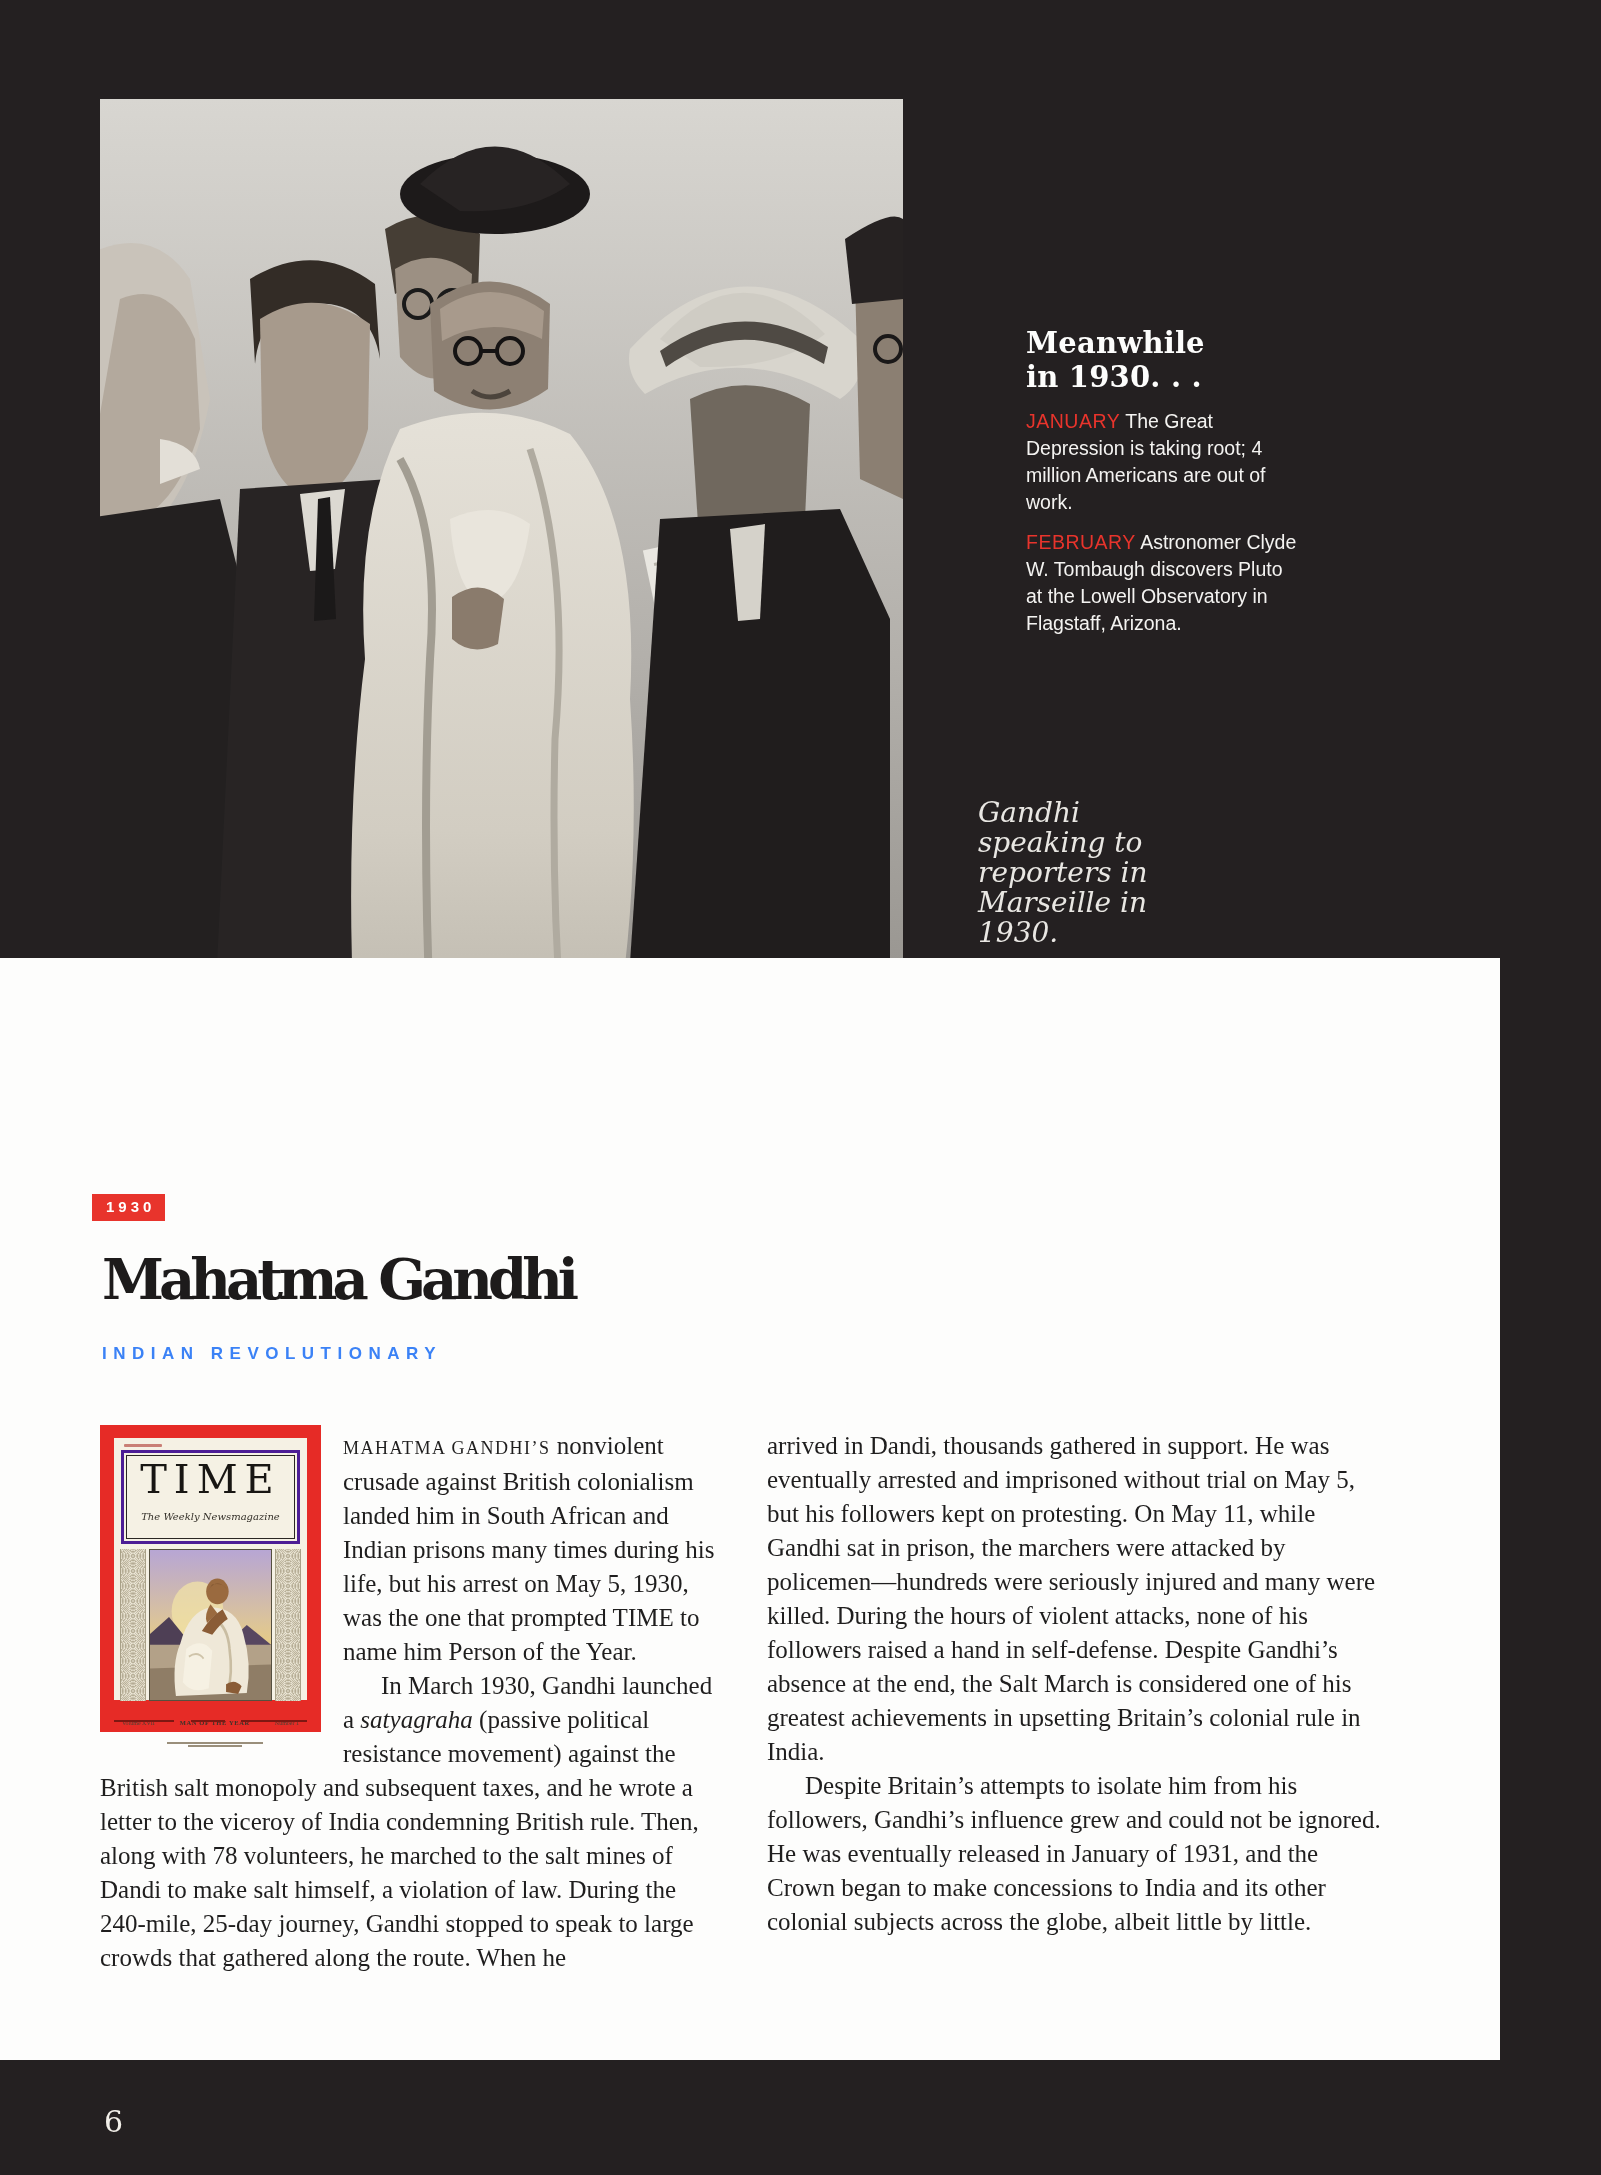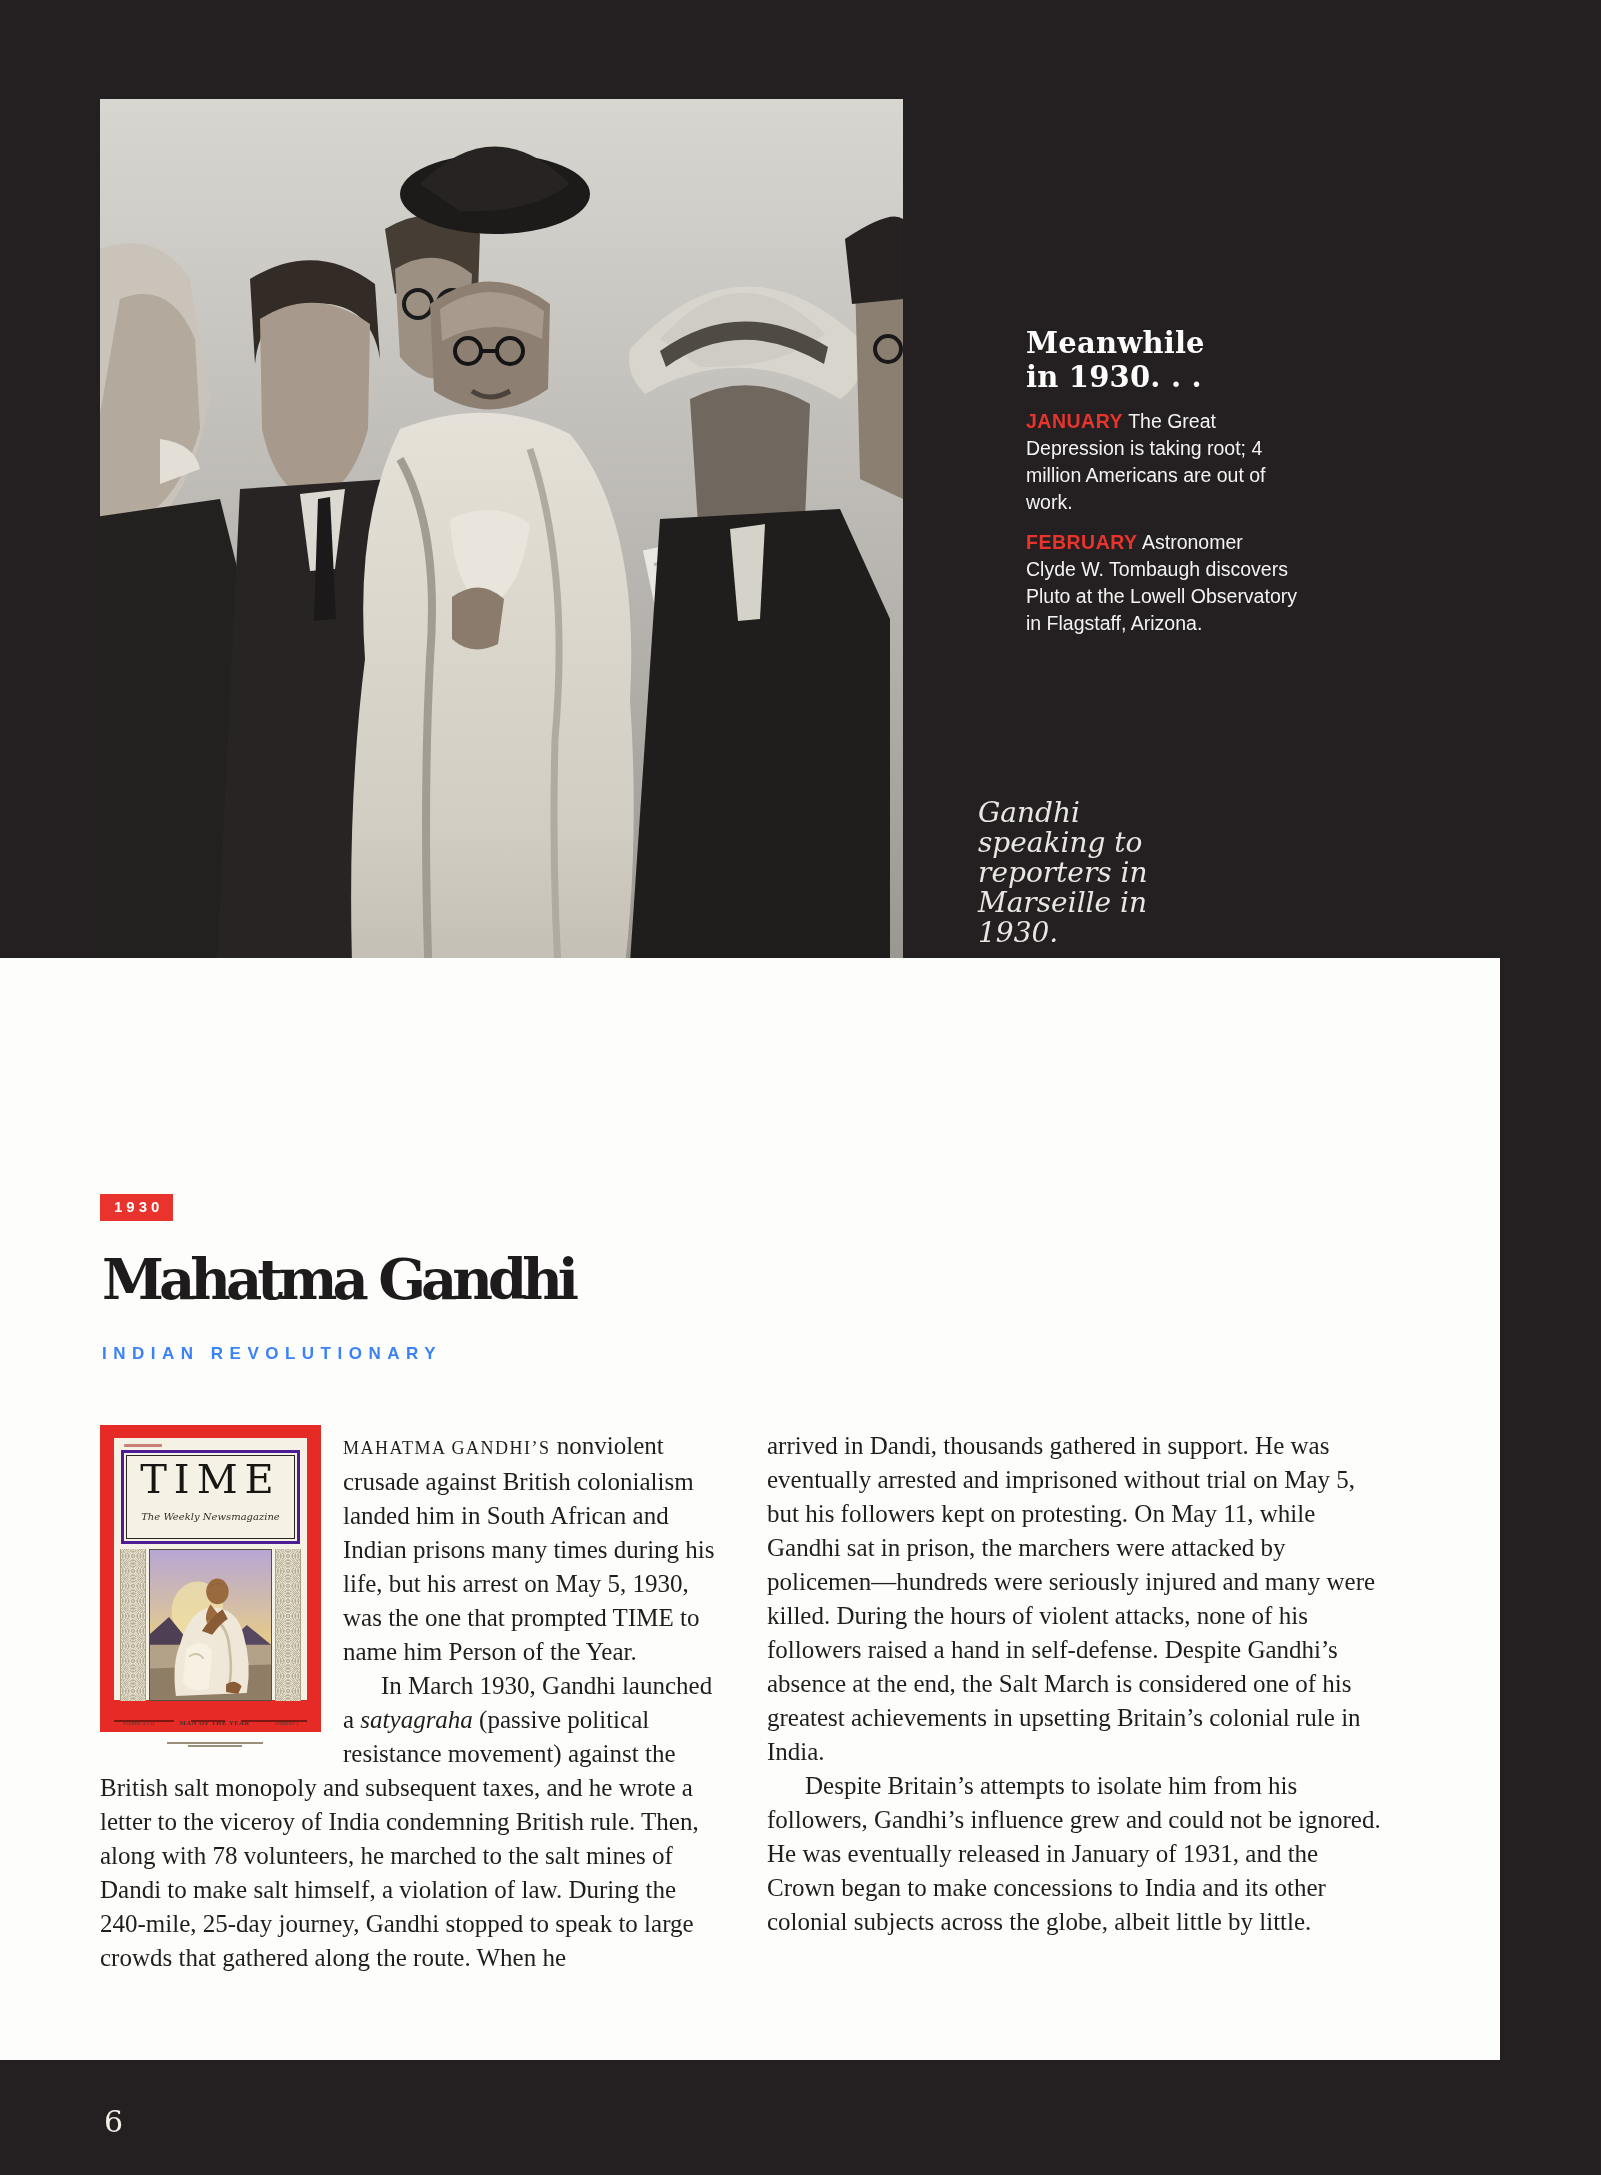--- a/index.html
+++ b/index.html
@@ -22,34 +22,34 @@
     color:#f4f3f1;
     margin-left:48px;
   }
   .sidebar h2{
     margin:0 0 14px 0;
     font-family:"DejaVu Serif",serif;
     font-weight:bold;font-size:29px;line-height:34px;
     color:#fdfdfc;letter-spacing:0.2px;
   }
   .event{margin:0 0 13px 0;font-size:19.5px;line-height:27px;}
-  .event .month{color:#e8342c;font-weight:bold;letter-spacing:0.5px;}
+  .event .month{color:#e8342c;font-weight:normal;letter-spacing:0.5px;}
   .event .it{font-style:italic;}
   .caption{
     position:absolute;left:978px;top:798px;width:232px;
     font-family:"DejaVu Serif",serif;font-style:italic;
     font-size:28px;line-height:30px;color:#e9e7e3;
   }
   
   .sheet{
     position:absolute;left:0;top:958px;width:1500px;height:1102px;
     background:#fdfdfc;
   }
   .year-badge{
-    position:absolute;left:100px;top:1194px;
+    position:absolute;left:92px;top:1194px;
     background:#e8342c;color:#ffffff;
     font-size:15px;font-weight:bold;letter-spacing:4px;
     padding:5px 10px 6px 14px;line-height:16px;
   }
   h1.title{
     position:absolute;left:94px;top:1216px;margin:8px;
     font-family:"DejaVu Serif",serif;font-weight:bold;
     font-size:56px;line-height:110px;letter-spacing:-5px;
     color:#1d1b1b;white-space:nowrap;
   }

